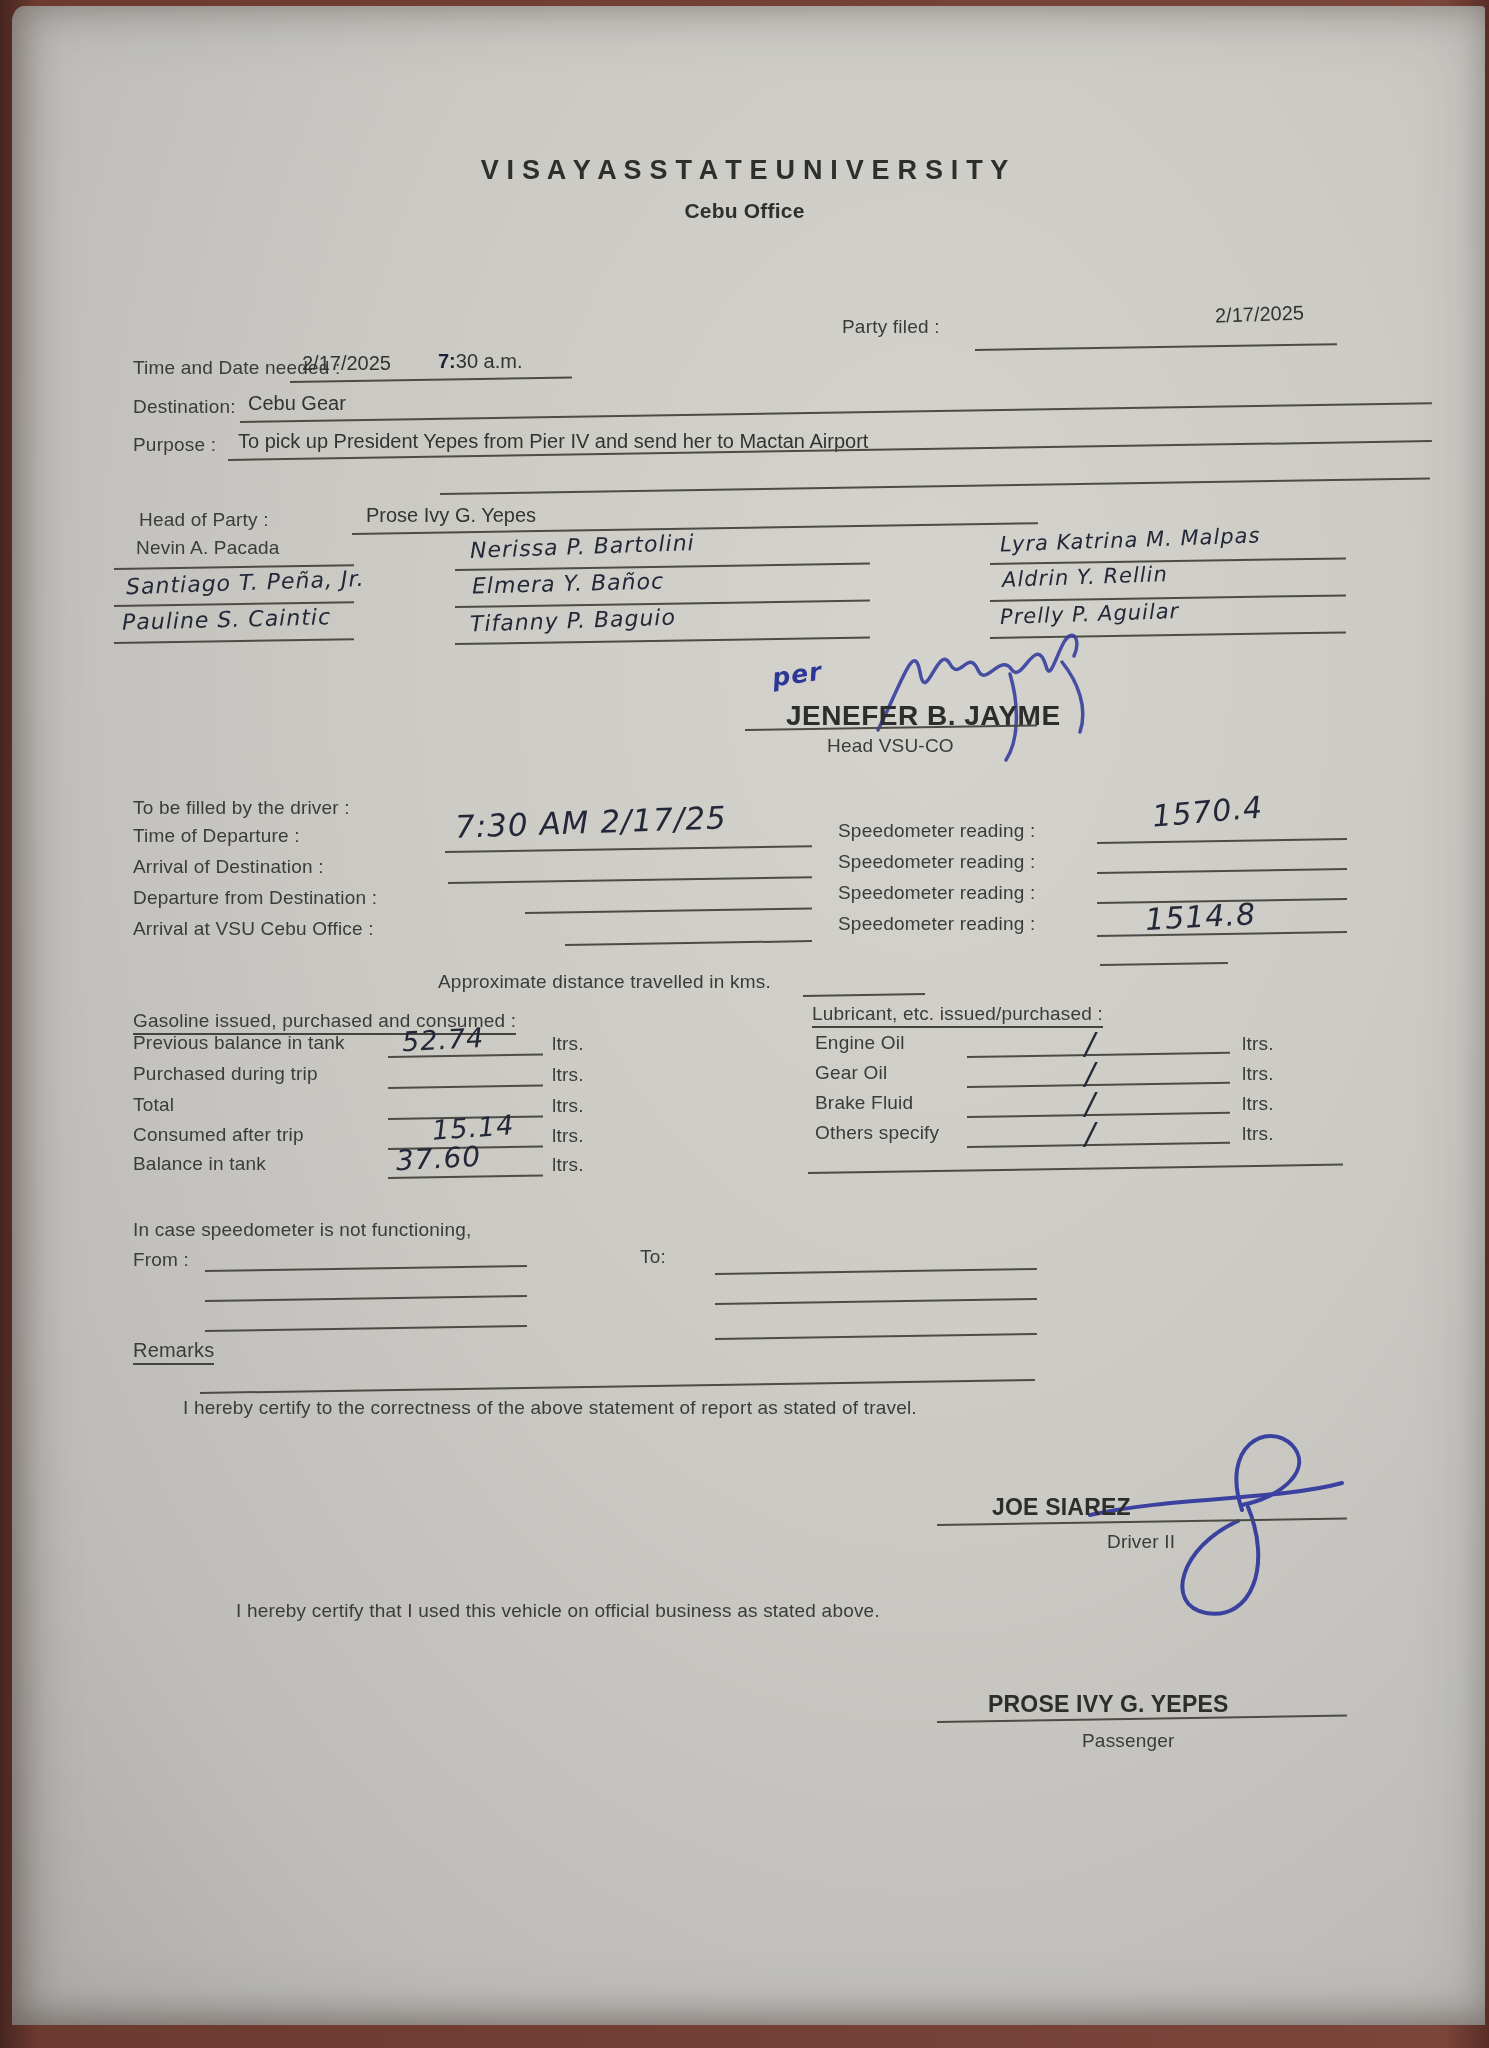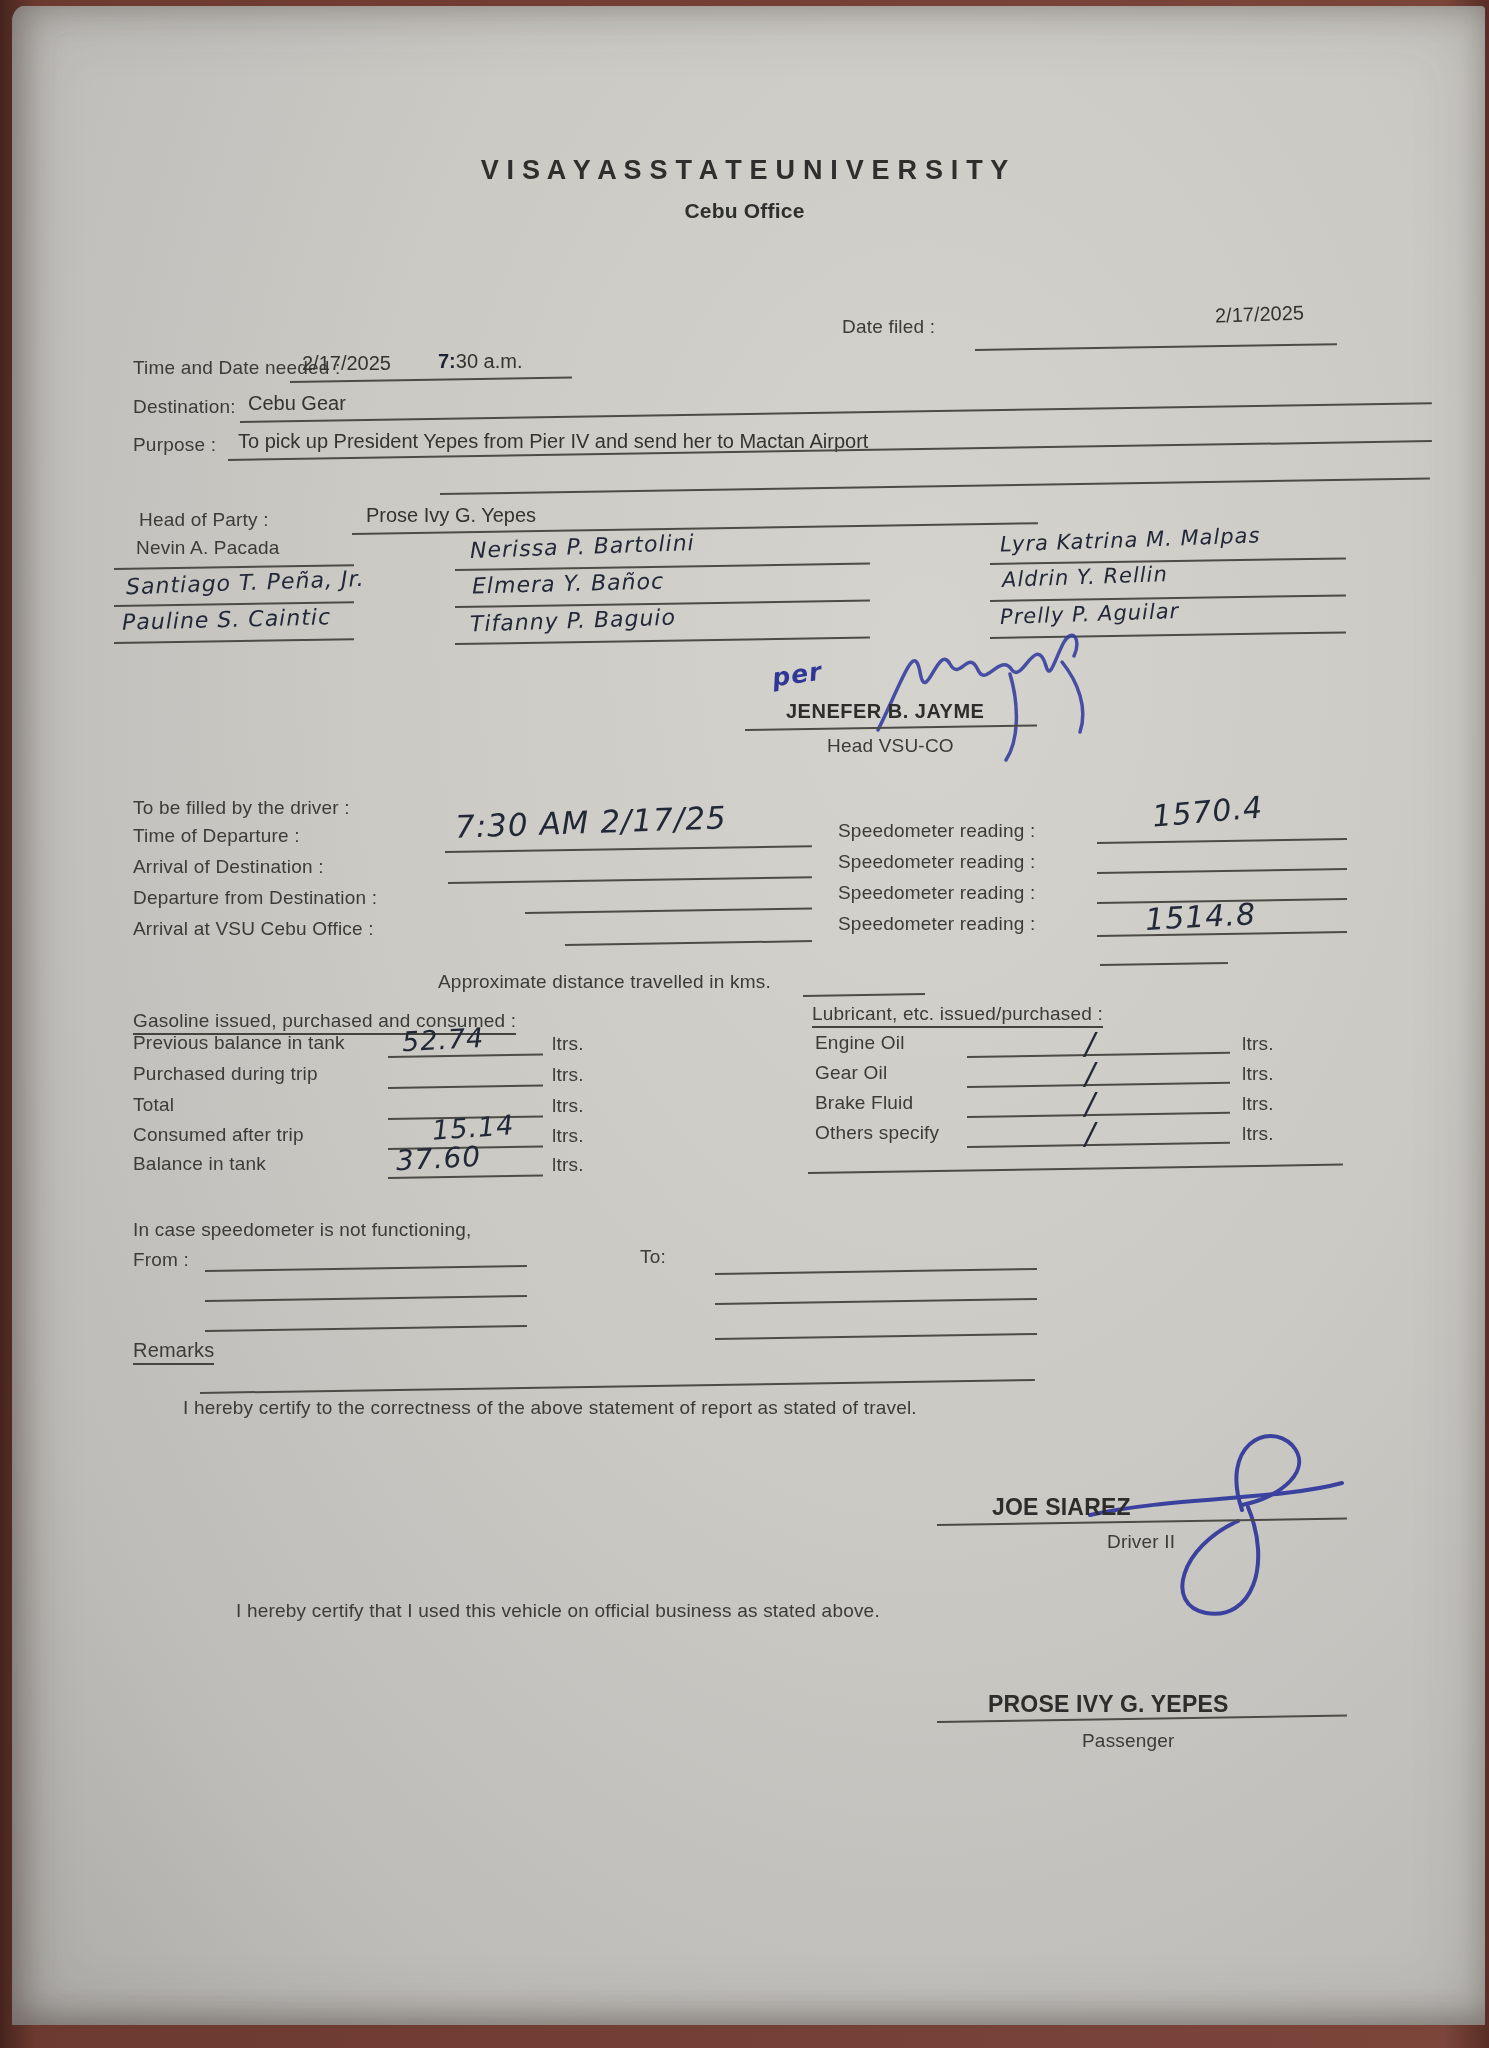--- a/index.html
+++ b/index.html
@@ -26,21 +26,21 @@
 </style>
 </head>
 <body>
 
 <div class="photo">
   <div class="paper"></div>
 
   <div class="lbl center bold" style="top:155px;font-size:27px;color:#2e2e2c;">V I S A Y A S   S T A T E   U N I V E R S I T Y</div>
   <div class="lbl center bold" style="top:199px;font-size:21px;color:#2f2f2d;">Cebu Office</div>
 
-  <div class="lbl" style="left:842px;top:316px;">Date filed :</div>
+  <div class="lbl" style="left:842px;top:316px;">Party filed :</div>
   <div class="fline" style="left:975px;top:349px;width:362px;"></div>
   <div class="typed" style="left:1215px;top:303px;transform:rotate(-2deg);">2/17/2025</div>
 
   <div class="lbl" style="left:133px;top:357px;">Time and Date needed :</div>
   <div class="typed" style="left:302px;top:352px;">2/17/2025</div>
   <div class="typed needed-time" style="left:438px;top:350px;">7:30 a.m.</div>
   <div class="fline" style="left:290px;top:381px;width:282px;"></div>
 
   <div class="lbl" style="left:133px;top:396px;">Destination:</div>
   <div class="typed" style="left:248px;top:392px;">Cebu Gear</div>
@@ -77,21 +77,21 @@
   <div class="fline" style="left:990px;top:637px;width:356px;"></div>
 
   <div class="hw blue" style="left:772px;top:660px;font-size:25px;font-weight:bold;transform:rotate(-8deg);">per</div>
   <svg class="sig" style="left:850px;top:612px;" width="260" height="150" viewBox="0 0 260 150">
     <g fill="none" stroke="#333c9e" stroke-width="3.5" stroke-linecap="round" opacity="0.88">
       <path d="M28,118 C52,70 64,28 70,60 C76,95 88,30 100,52 C110,70 118,36 128,58 C136,76 150,40 162,58 C172,72 186,20 196,54 C200,70 206,44 214,30 C222,16 232,26 224,44"></path>
       <path d="M160,62 C170,96 168,130 156,148"></path>
       <path d="M212,50 C228,70 238,96 230,120"></path>
     </g>
   </svg>
-  <div class="lbl bold" style="left:786px;top:700px;font-size:20px;letter-spacing:.5px;color:#2d2d2b;">JENEFER B. JAYME</div>
+  <div class="lbl bold" style="left:786px;top:700px;font-size:28px;letter-spacing:.5px;color:#2d2d2b;">JENEFER B. JAYME</div>
   <div class="fline" style="left:745px;top:729px;width:292px;"></div>
   <div class="lbl" style="left:827px;top:735px;">Head  VSU-CO</div>
 
   <div class="lbl" style="left:133px;top:797px;">To be filled by the driver :</div>
 
   <div class="lbl" style="left:133px;top:825px;">Time of Departure :</div>
   <div class="lbl" style="left:133px;top:856px;">Arrival of Destination :</div>
   <div class="lbl" style="left:133px;top:887px;">Departure from Destination :</div>
   <div class="lbl" style="left:133px;top:918px;">Arrival at VSU Cebu Office :</div>
 

